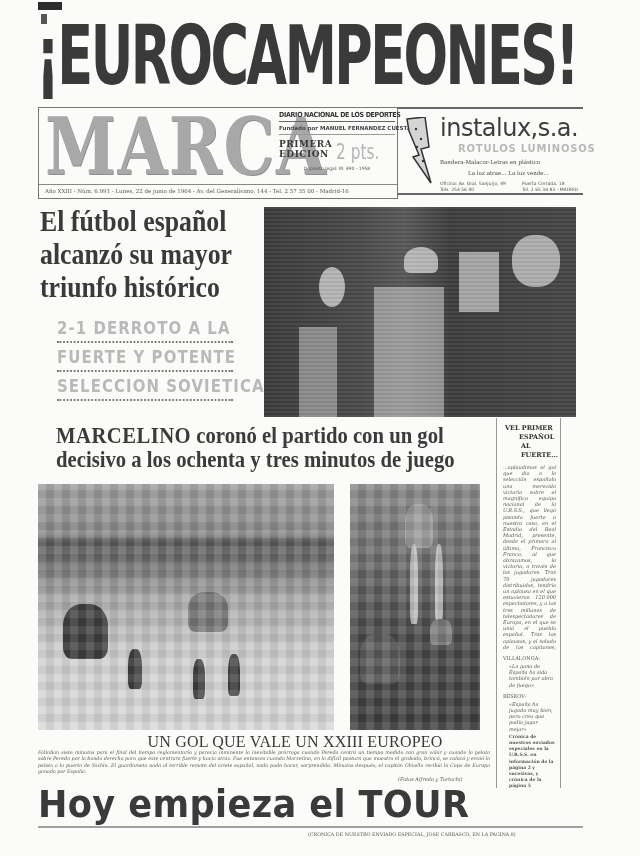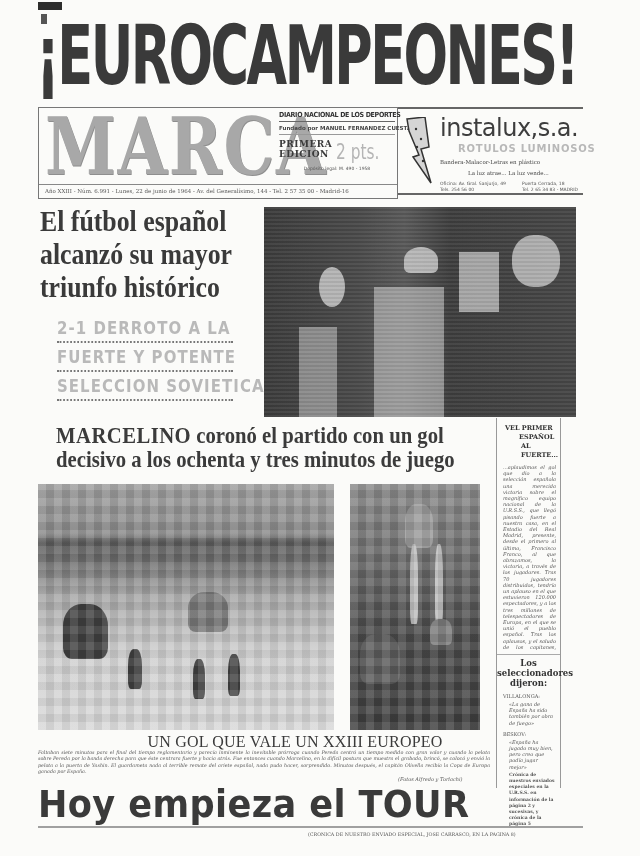--- a/index.html
+++ b/index.html
@@ -164,21 +164,20 @@
   <div class="checker"></div>
 </div>
 
 <div class="sidebar">
   <div class="sidebar-title">
     <span class="l1">VEL PRIMER</span>
     <span class="l2">ESPAÑOL</span>
     <span class="l3">AL FUERTE...</span>
   </div>
   <div class="sidebar-body">...aplaudimos el gol que dio a la selección española una merecida victoria sobre el magnífico equipo nacional de la U.R.S.S., que llegó pisando fuerte a nuestra casa, en el Estadio del Real Madrid, presente, desde el primero al último, Francisco Franco, al que abrazamos, la victoria, a través de los jugadores. Tras 70 jugadores distribuidos, tendría un aplauso en el que estuvieron 120.000 espectadores, y a los tres millones de telespectadores de Europa, en el que se unió el pueblo español. Tras los aplausos, y el saludo de los capitanes, ante los presentes, el Campeonato de Europa de fútbol, en el que el prestigio deportivo de España alcanzó una de las cimas más altas de su historia... (Tino Caravaca)</div>
-  <div class="sidebar-sub">Los seleccionadores dijeron:</div>
   <div class="sidebar-label">VILLALONGA:</div>
   <div class="sidebar-quote">«La gana de España ha sido también por obra de fuego»</div>
   <div class="sidebar-label">BESKOV:</div>
   <div class="sidebar-quote">«España ha jugado muy bien, pero creo que podía jugar mejor»</div>
   <div class="sidebar-quote" style="font-style:normal; font-weight:bold; font-size:4.5px;">Crónica de nuestros enviados especiales en la U.R.S.S. en información de la página 2 y sucesivas, y crónica de la página 5</div>
 </div>
 
 <div class="caption-title">UN GOL QUE VALE UN XXIII EUROPEO</div>
 <div class="caption-body">Faltaban siete minutos para el final del tiempo reglamentario y parecía inminente la inevitable prórroga cuando Pereda centró un tiempo medido con gran valor y cuando la pelota sobre Pereda por la banda derecha para que éste centrara fuerte y hacia atrás. Fue entonces cuando Marcelino, en la difícil postura que muestra el grabado, brincó, se colocó y envió la pelota a la puerta de Yashin. El guardameta nada al terrible remate del ariete español, nada pudo hacer, sorprendido. Minutos después, el capitán Olivella recibía la Copa de Europa ganada por España.</div>
 <div class="caption-credit">(Fotos Alfredo y Torlachi)</div>

